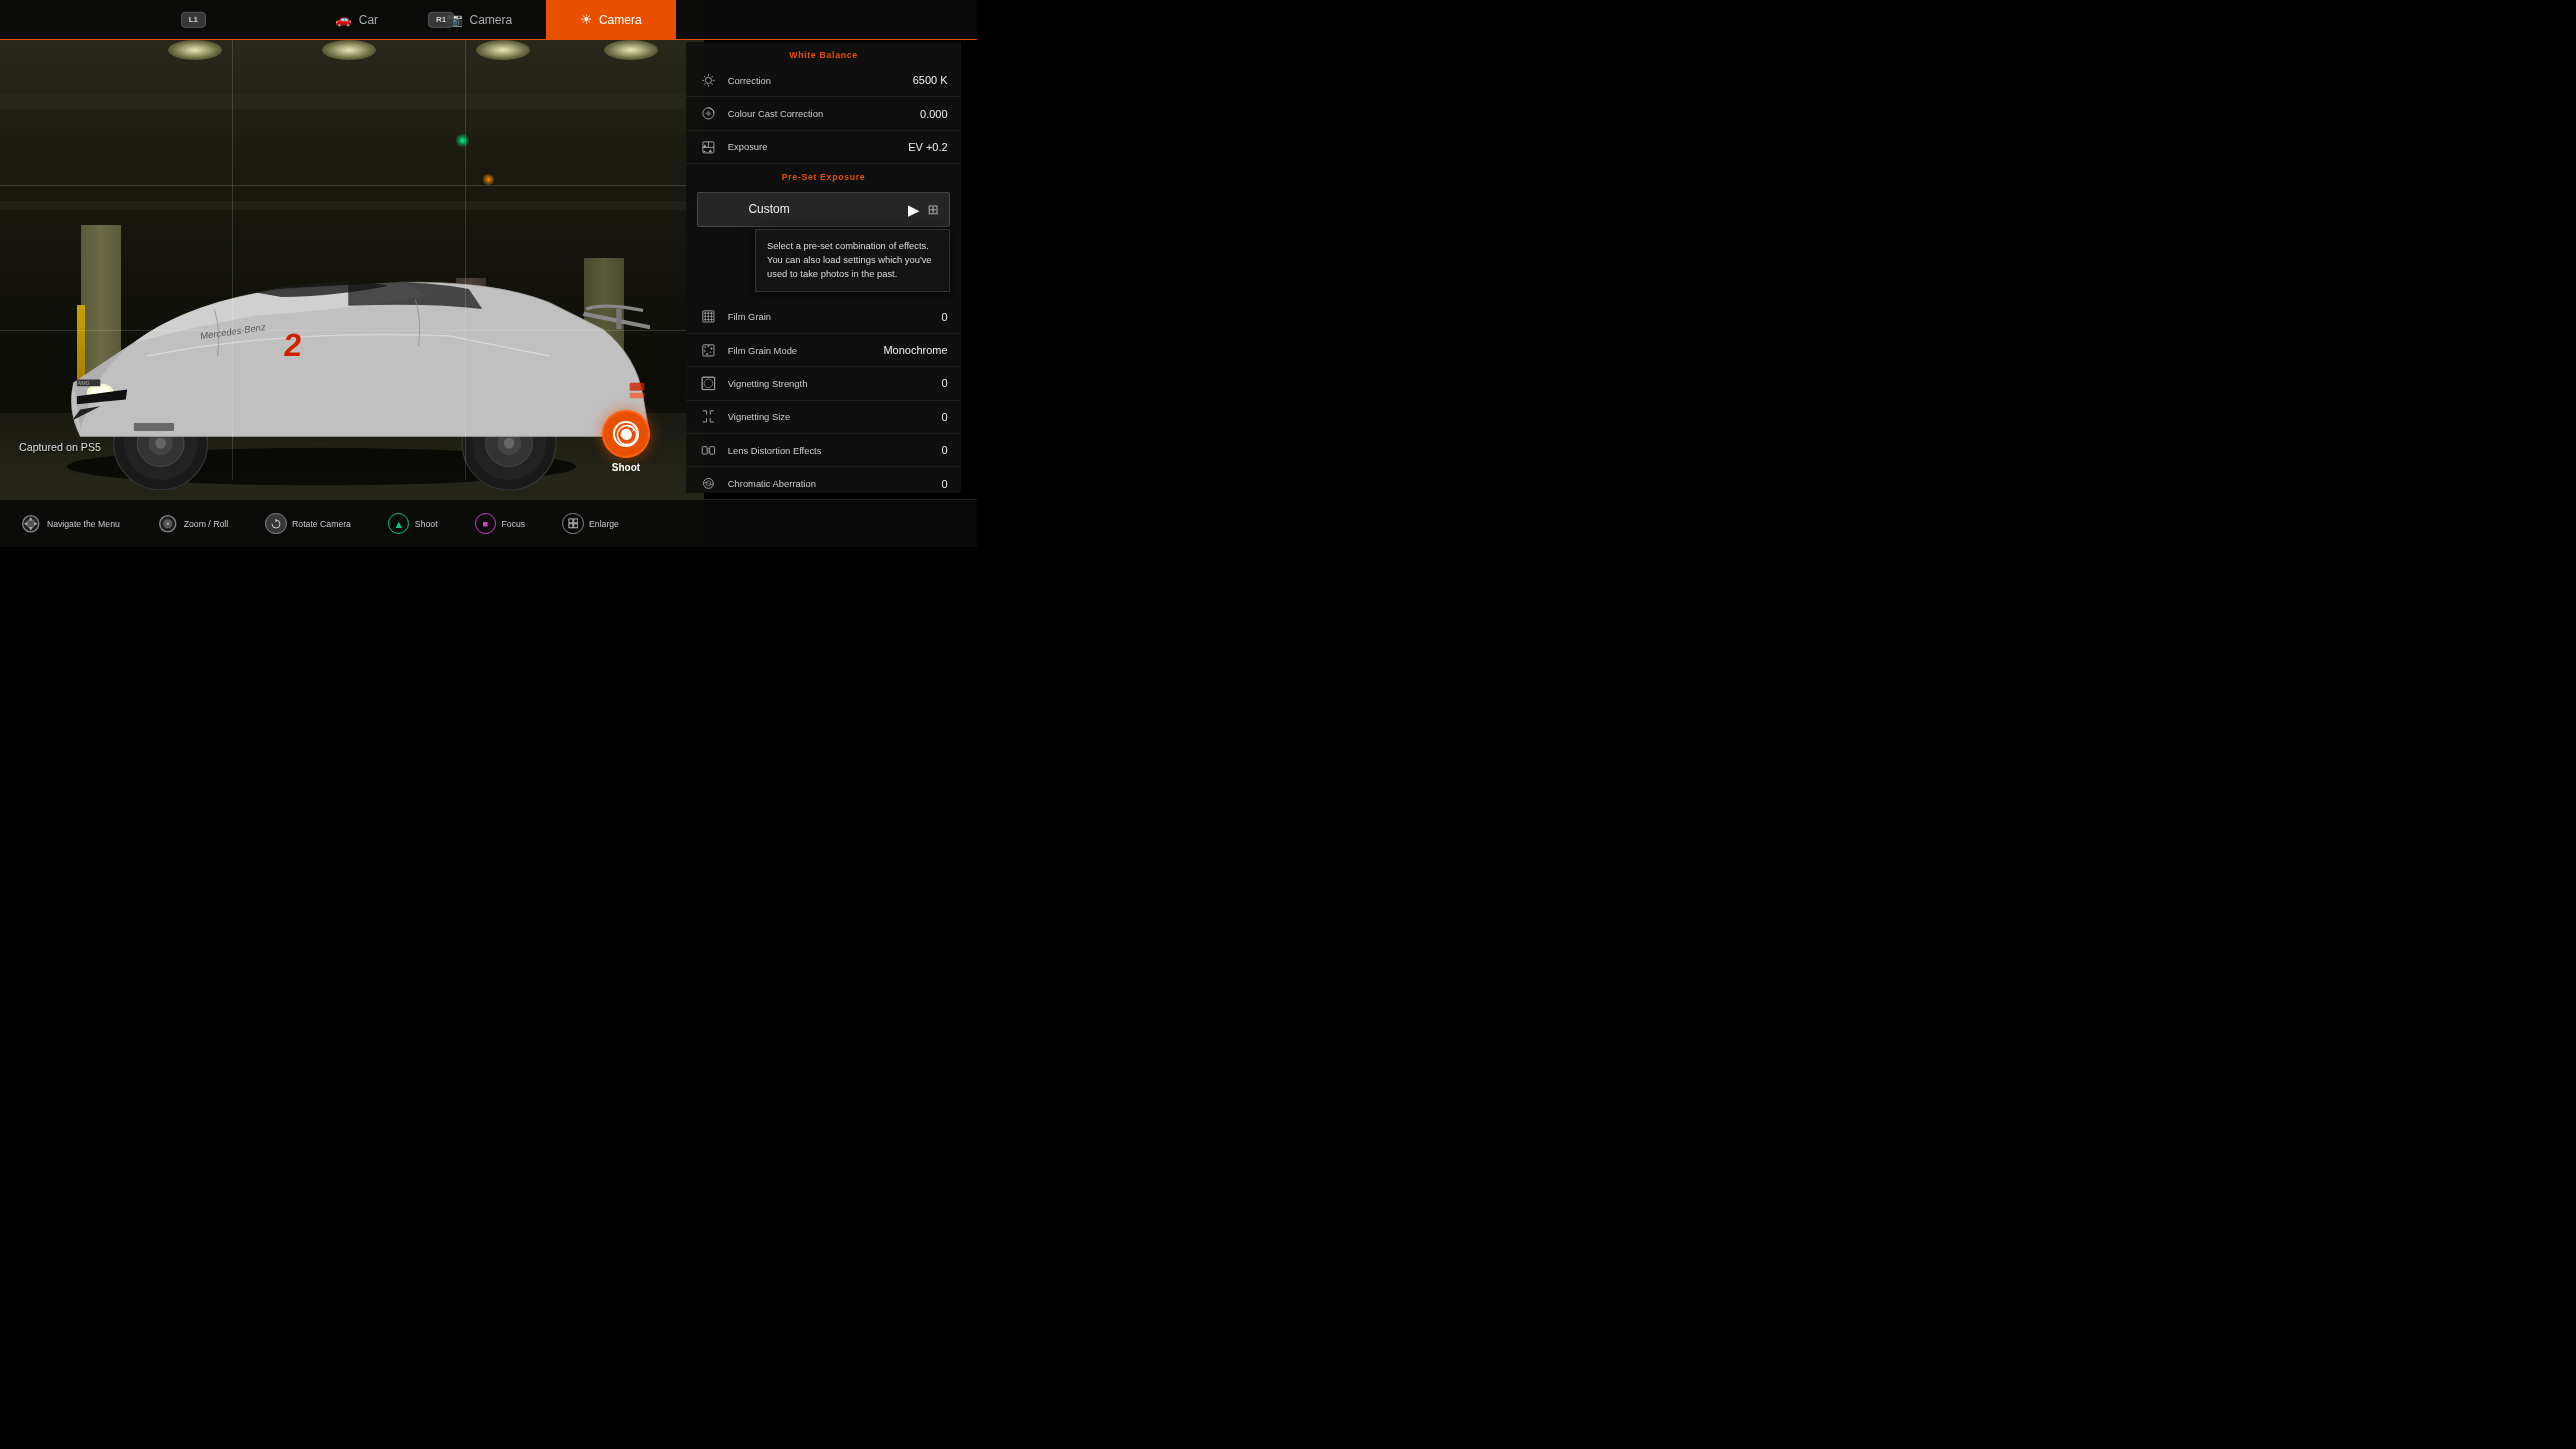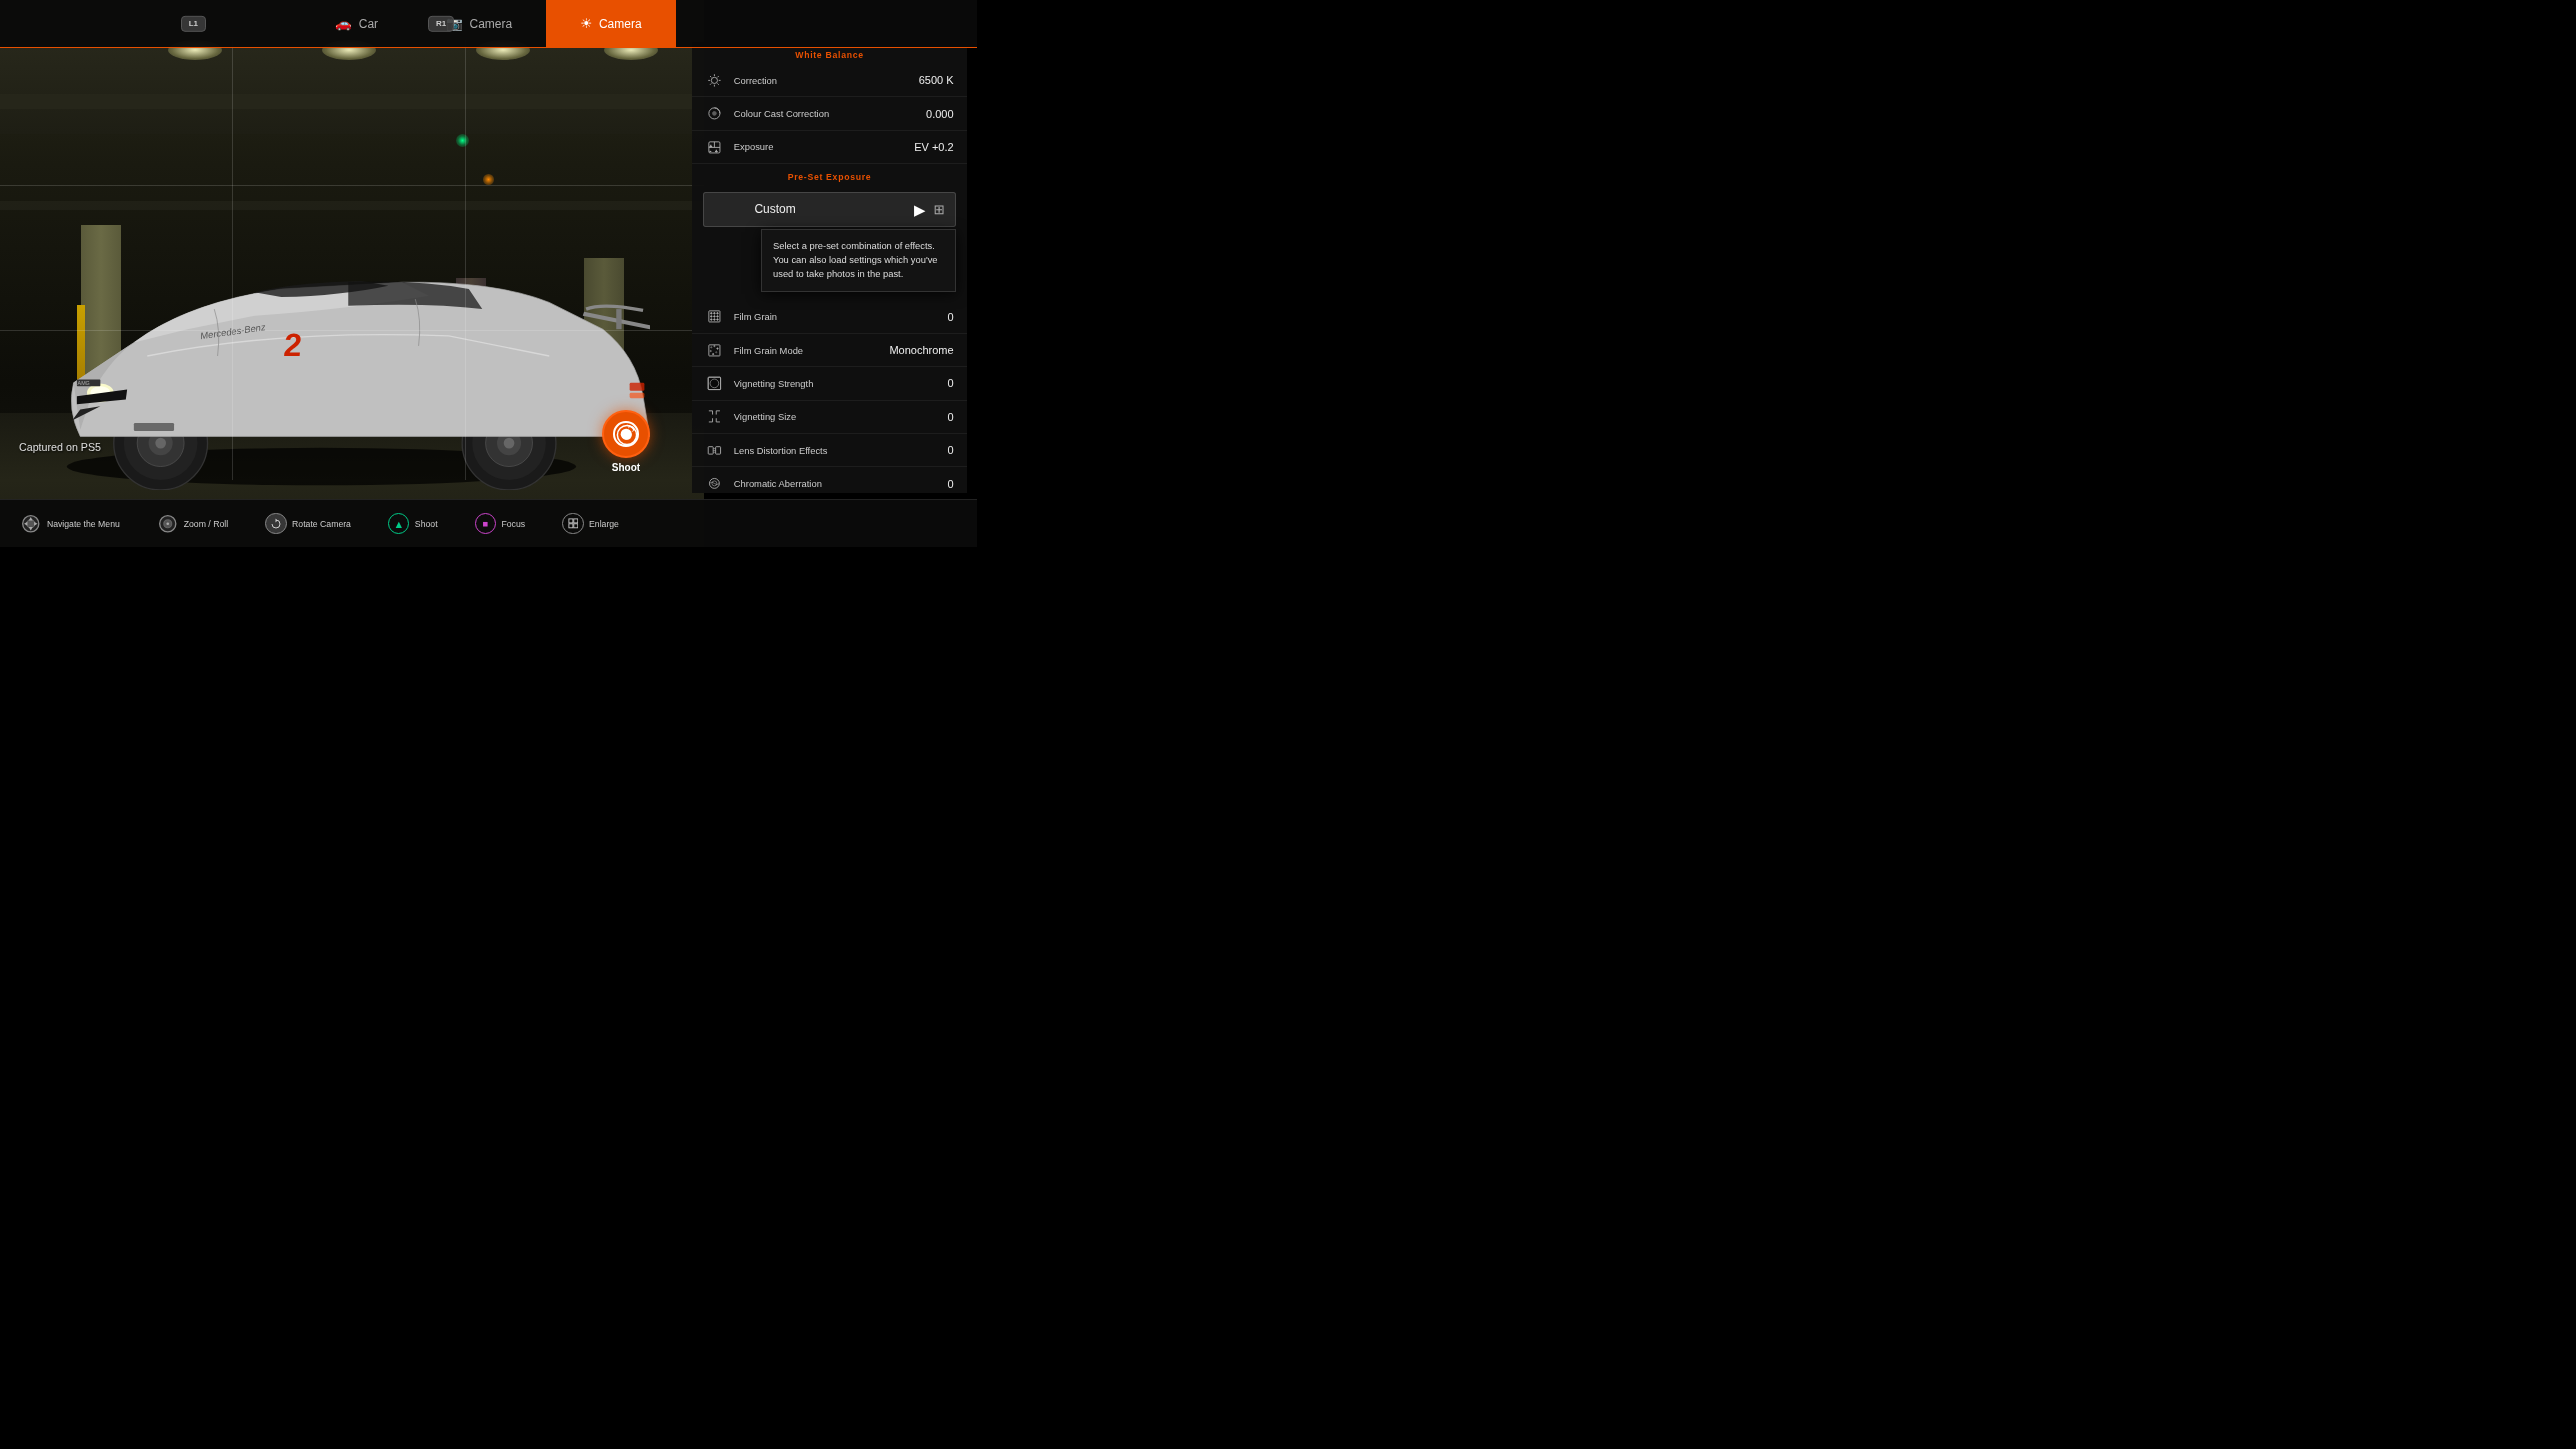--- a/index.html
+++ b/index.html
@@ -206,21 +206,21 @@
       font-size: 10px;
       font-weight: 600;
     }
 
     
     .top-nav {
       position: absolute;
       top: 0;
       left: 0;
       right: 0;
-      height: 48px;
+      height: 40px;
       background: rgba(10,10,10,0.95);
       display: flex;
       align-items: center;
       justify-content: center;
       gap: 0;
       z-index: 100;
       border-bottom: 1.3px solid #e85000;
     }
 
     .nav-tab {
@@ -256,21 +256,21 @@
       color: #ccc;
       font-size: 8px;
       font-weight: bold;
     }
     .nav-bumper-left { left: 181px; }
     .nav-bumper-right { right: 523px; }
 
     
     .right-panel {
       position: absolute;
-      right: 10px;
+      right: 16px;
       top: 42px;
       width: 275px;
       height: calc(100% - 42px - 54px);
       background: rgba(15,15,15,0.97);
       overflow-y: auto;
       scrollbar-width: none;
     }
 
     .right-panel::-webkit-scrollbar { display: none; }
 

